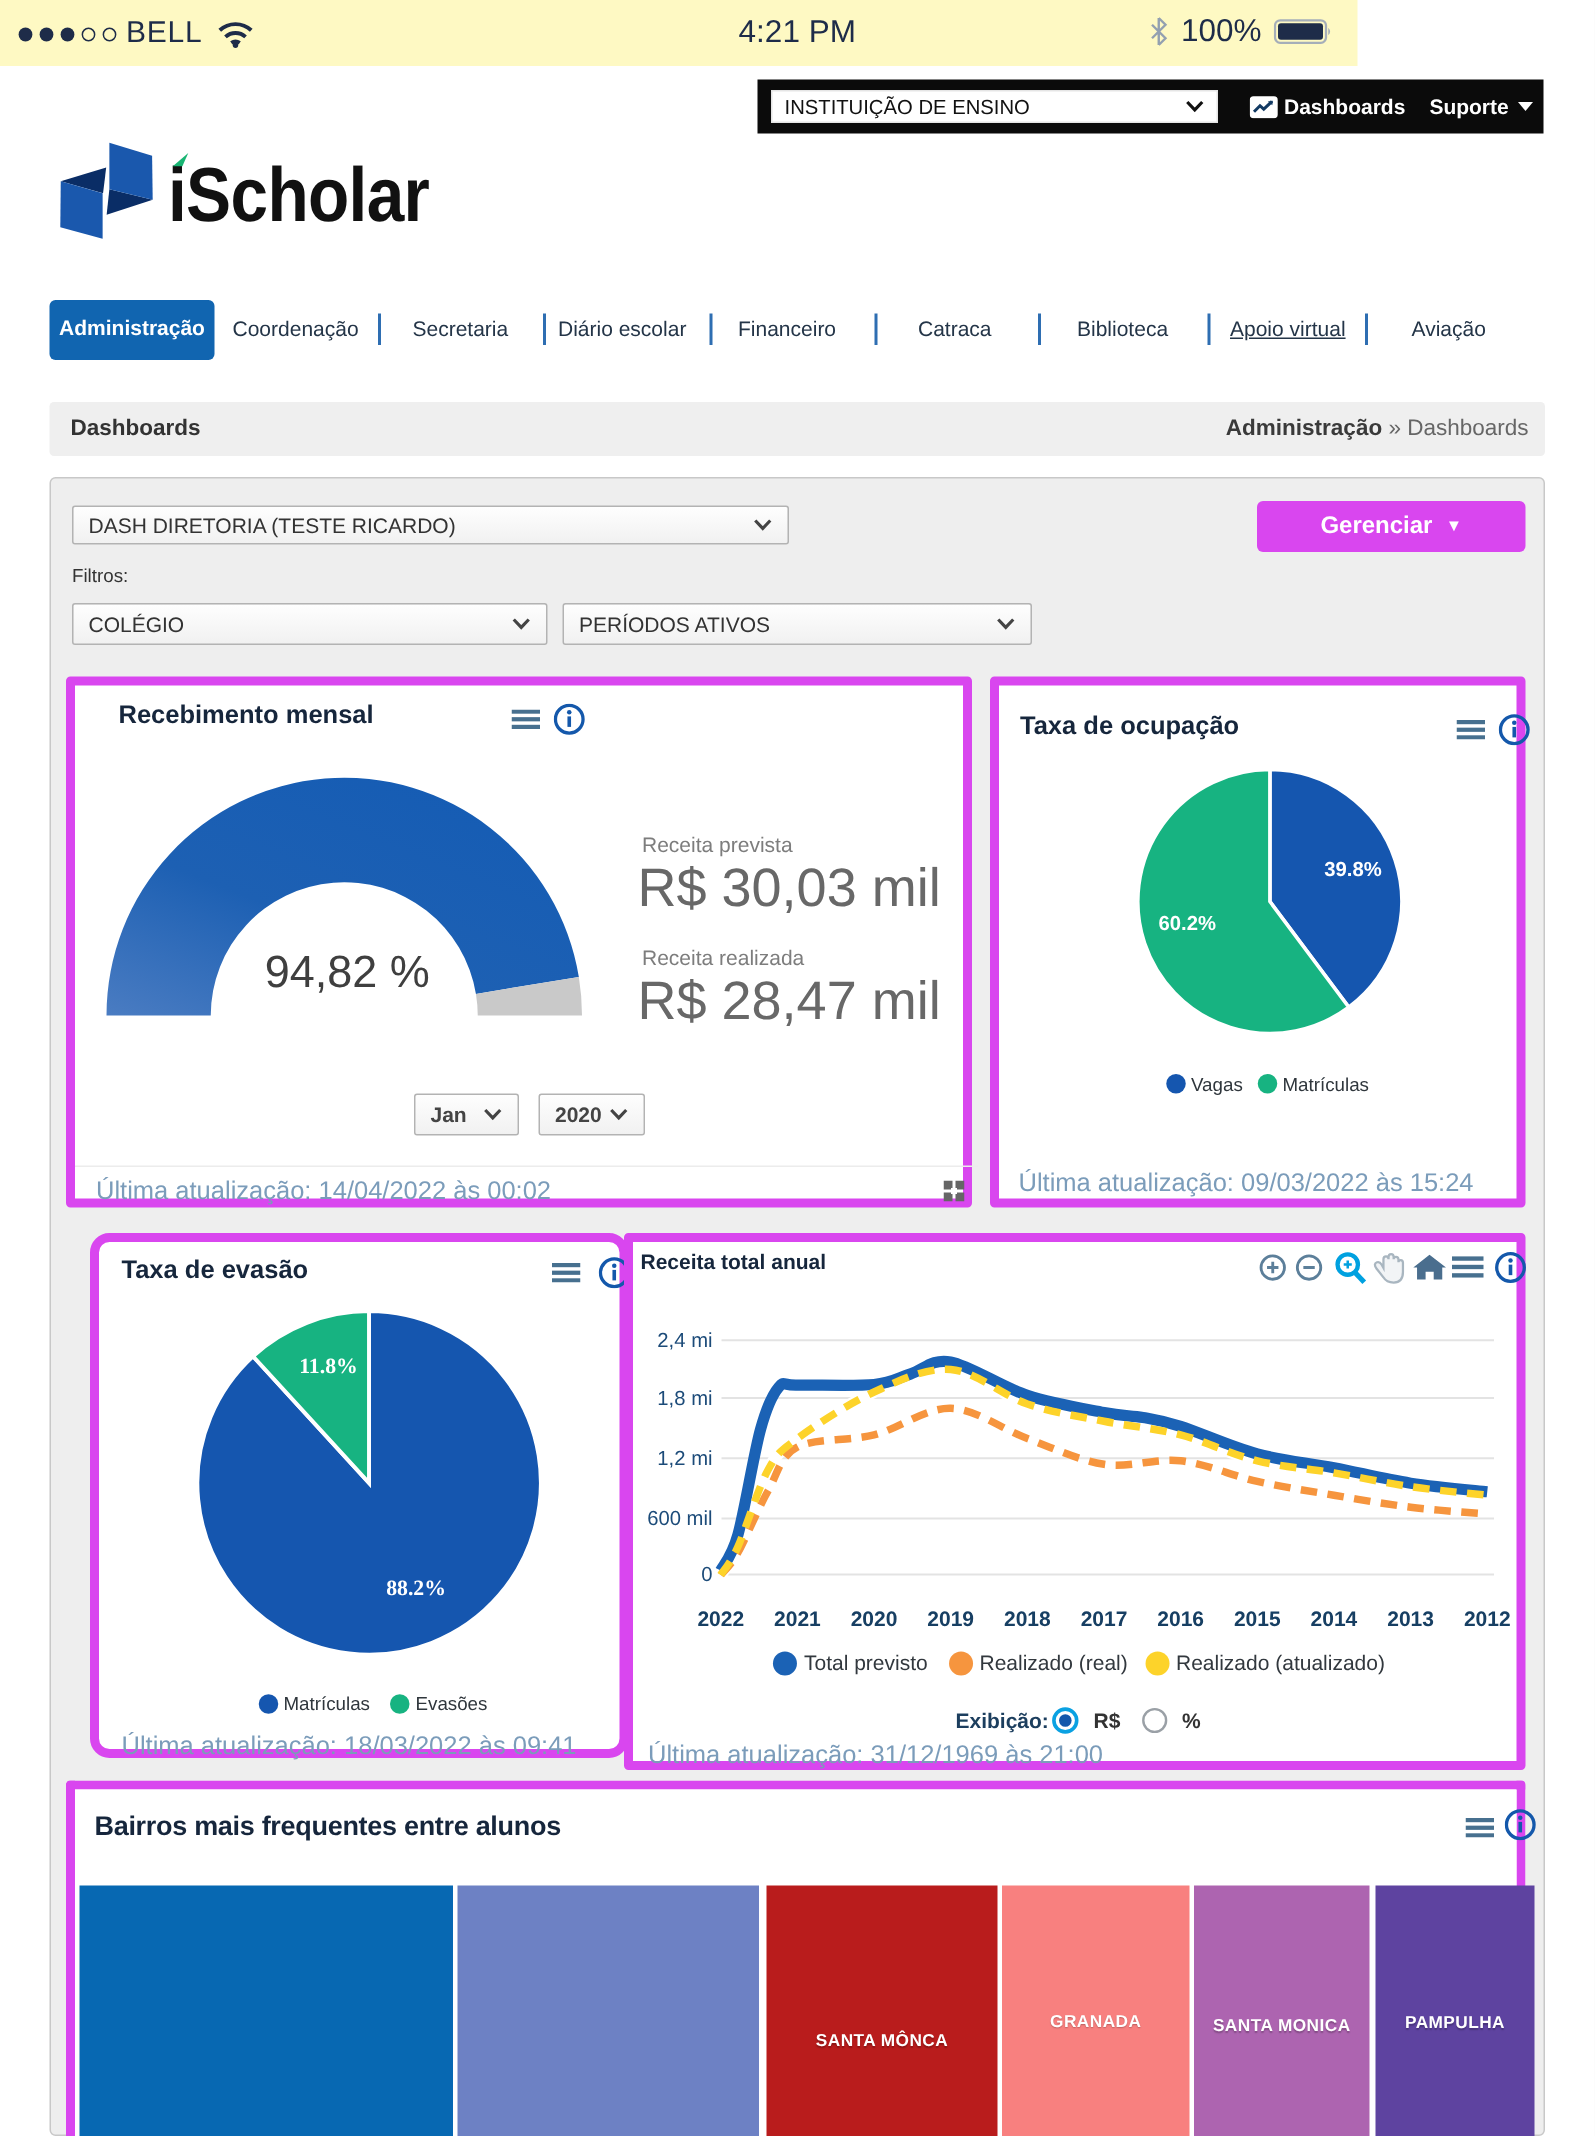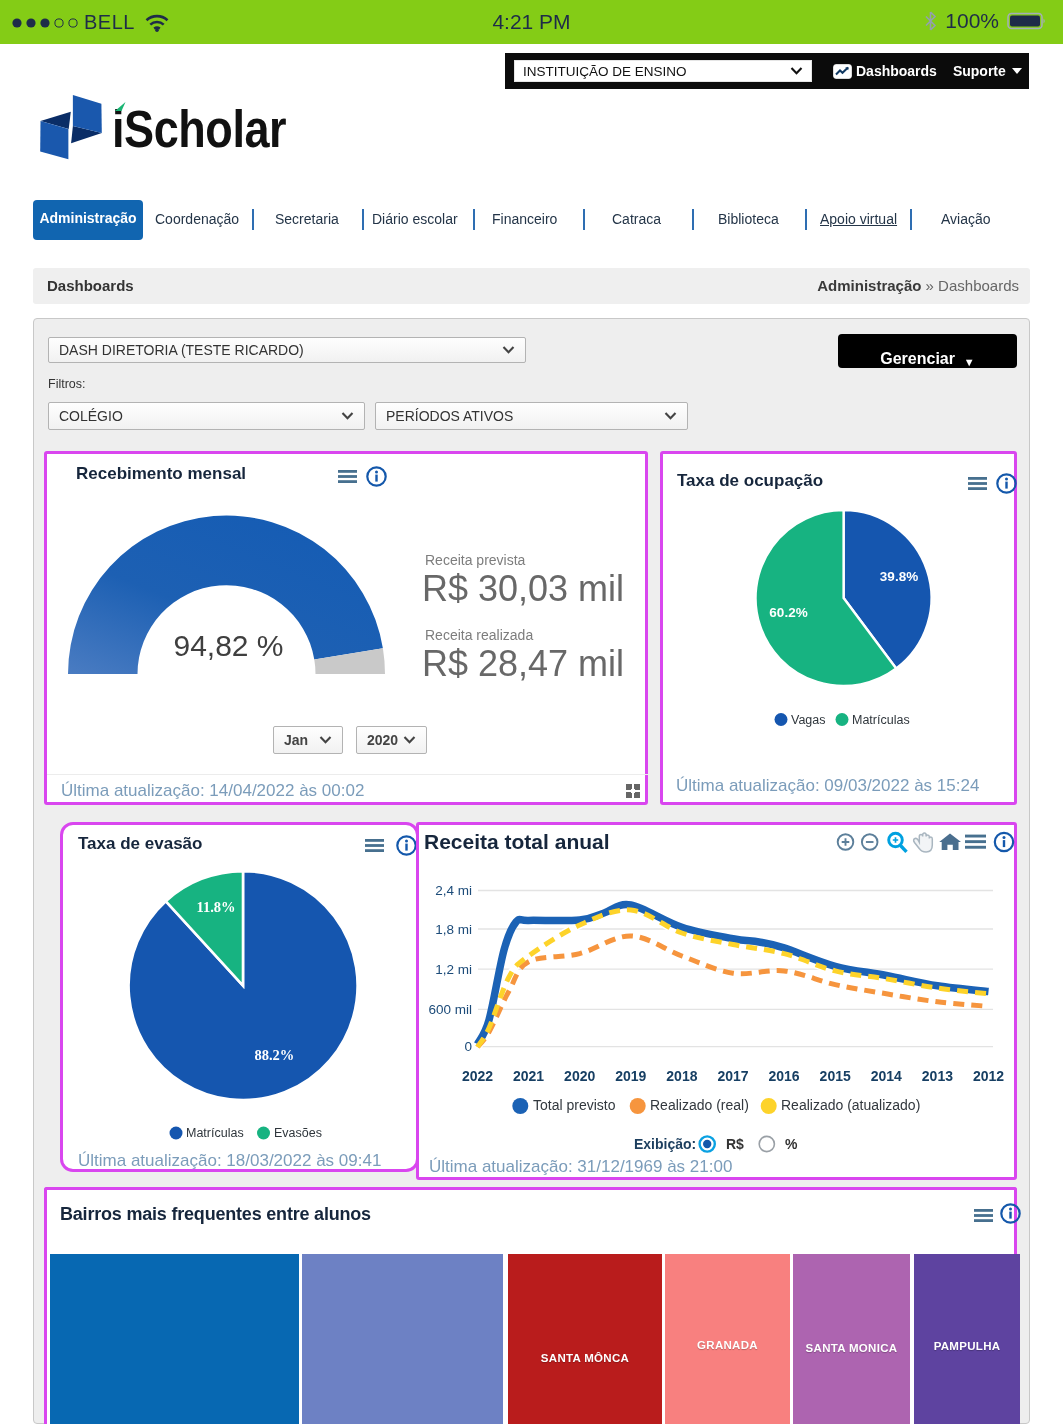--- a/index.html
+++ b/index.html
@@ -1,36 +1,36 @@
 <!DOCTYPE html>
 <html><head>
 <meta charset="utf-8">
 <style>
 * { margin:0; padding:0; box-sizing:border-box; }
 html,body { width:1063px; height:1424px; background:#fff; font-family:"Liberation Sans", sans-serif; }
 #page { position:relative; width:1063px; height:1424px; overflow:hidden; background:#fff; }
 .abs { position:absolute; }
 .sel { background:linear-gradient(#fefefe,#f1f1f1); border:1px solid #b3b3b3; border-radius:2px; color:#333; display:flex; align-items:center; padding:0 10px; font-size:14px; }
 .sel svg.chev { margin-left:auto; }
-.card { position:absolute; background:#fff; border:3px solid #d946ef; border-radius:3px; }
+.card { position:absolute; background:#fff; border:6px solid #d946ef; border-radius:3px; }
 .ctitle { font-size:17px; font-weight:700; color:#16263c; }
 .foot { font-size:17px; color:#7b9cba; }
 .leg { font-size:14px; color:#32383e; }
 .legp { font-size:12.5px; color:#2f363c; }
 .navsep { top:9px; width:2px; height:21px; background:#2e6eb2; }
 .hamb { display:inline-block; }
 .tmb { overflow:hidden;padding-left:32px; }
 .tmb span { position:absolute; left:0; width:100%; text-align:center; font-size:11.5px; font-weight:700; color:#fff; letter-spacing:0.3px; text-shadow:0 1px 1px rgba(0,0,0,0.25); }
 
 </style>
 </head>
 <body>
 <div id="page">
 
-<div class="abs" id="statusbar" style="left:0;top:0;width:1063px;height:44px;background:#84cc16;color:#1e2c49;">
+<div class="abs" id="statusbar" style="left:0;top:0;width:905px;height:44px;background:#fef9c3;color:#1e2c49;">
   <div class="abs" style="left:12px;top:11px;display:flex;align-items:center;gap:6px;">
     <svg width="66" height="12" viewBox="0 0 66 12">
       <circle cx="5" cy="6" r="4.6" fill="#1e2c49"></circle>
           <circle cx="19" cy="6" r="4.6" fill="#1e2c49"></circle>
           <circle cx="33" cy="6" r="4.6" fill="#1e2c49"></circle>
       <circle cx="47" cy="6" r="4.1" fill="none" stroke="#1e2c49" stroke-width="1"></circle>
           <circle cx="61" cy="6" r="4.1" fill="none" stroke="#1e2c49" stroke-width="1"></circle>
     </svg>
     <span style="font-size:20px;letter-spacing:0.5px;">BELL</span>
     <svg width="24" height="18" viewBox="0 0 24 18" style="margin-left:4px;">
@@ -105,21 +105,21 @@
 <div class="abs" style="left:33px;top:268px;width:997px;height:36px;background:#efefef;border-radius:3px;">
   <div class="abs" style="left:14px;top:9px;font-size:15px;font-weight:700;color:#333;">Dashboards</div>
   <div class="abs" style="right:11px;top:9px;font-size:15px;color:#666;"><span style="font-weight:700;color:#3a3a3a;">Administração</span> » Dashboards</div>
 </div>
 
 <div class="abs" style="left:33px;top:318px;width:997px;height:1106px;background:#eee;border:1px solid #c8c8c8;border-radius:4px;"></div>
 
 <div class="abs sel" style="left:48px;top:337px;width:478px;height:26px;">DASH DIRETORIA (TESTE RICARDO)<svg class="chev" width="13" height="8" viewBox="0 0 13 8">
         <path d="M1.5 1 L6.5 6.3 L11.5 1" stroke="#444" stroke-width="2.1" fill="none"></path>
       </svg></div>
-<div class="abs" style="left:838px;top:334px;width:179px;height:34px;background:#000000;border-radius:4px;color:#fff;font-size:16px;font-weight:700;display:flex;align-items:flex-end;justify-content:center;">Gerenciar&nbsp;&nbsp;<span style="font-size:11px;">▼</span></div>
+<div class="abs" style="left:838px;top:334px;width:179px;height:34px;background:#d946ef;border-radius:4px;color:#fff;font-size:16px;font-weight:700;display:flex;align-items:center;justify-content:center;">Gerenciar&nbsp;&nbsp;<span style="font-size:11px;">▼</span></div>
 <div class="abs" style="left:48px;top:377px;font-size:12.5px;color:#333;">Filtros:</div>
 <div class="abs sel" style="left:48px;top:402px;width:317px;height:28px;">COLÉGIO<svg class="chev" width="13" height="8" viewBox="0 0 13 8">
         <path d="M1.5 1 L6.5 6.3 L11.5 1" stroke="#444" stroke-width="2.1" fill="none"></path>
       </svg></div>
 <div class="abs sel" style="left:375px;top:402px;width:313px;height:28px;">PERÍODOS ATIVOS<svg class="chev" width="13" height="8" viewBox="0 0 13 8">
         <path d="M1.5 1 L6.5 6.3 L11.5 1" stroke="#444" stroke-width="2.1" fill="none"></path>
       </svg></div>
 
 <div class="card" id="card1" style="left:44px;top:451px;width:604px;height:354px;">
   <div class="abs ctitle" style="left:29px;top:10px;">Recebimento mensal</div>
@@ -210,21 +210,21 @@
     <text x="211.4" y="235" font-size="14.5" font-weight="bold" fill="#fff" font-family="Liberation Serif" text-anchor="middle">88.2%</text>
     <circle cx="113" cy="308" r="6.5" fill="#1556af"></circle>
     <circle cx="200.5" cy="308" r="6.5" fill="#17b381"></circle>
   </svg>
   <div class="abs legp" style="left:123px;top:301px;">Matrículas</div>
   <div class="abs legp" style="left:211px;top:301px;">Evasões</div>
   <div class="abs foot" style="left:15px;top:326px;">Última atualização: 18/03/2022 às 09:41</div>
 </div>
 
 <div class="card" id="card4" style="left:416px;top:822px;width:601px;height:358px;">
-  <div class="abs ctitle" style="left:5px;top:5px;font-size:21px;">Receita total anual</div>
+  <div class="abs ctitle" style="left:5px;top:5px;font-size:14px;">Receita total anual</div>
   <svg class="abs" style="left:417px;top:6px;" width="190px" height="24" viewBox="0 0 190 24">
 
     <circle cx="9.5" cy="11" r="7.8" fill="none" stroke="#5c7f9a" stroke-width="1.9"></circle>
     <path d="M5.7 11 h7.6 M9.5 7.2 v7.6" stroke="#5c7f9a" stroke-width="1.9"></path>
 
     <circle cx="33.7" cy="11" r="7.8" fill="none" stroke="#5c7f9a" stroke-width="1.9"></circle>
     <path d="M29.9 11 h7.6" stroke="#5c7f9a" stroke-width="1.9"></path>
 
     <circle cx="59.5" cy="9" r="6.8" fill="none" stroke="#00a1e0" stroke-width="2.9"></circle>
     <path d="M64.5 14.5 L70.5 20.8" stroke="#00a1e0" stroke-width="3.4"></path>

